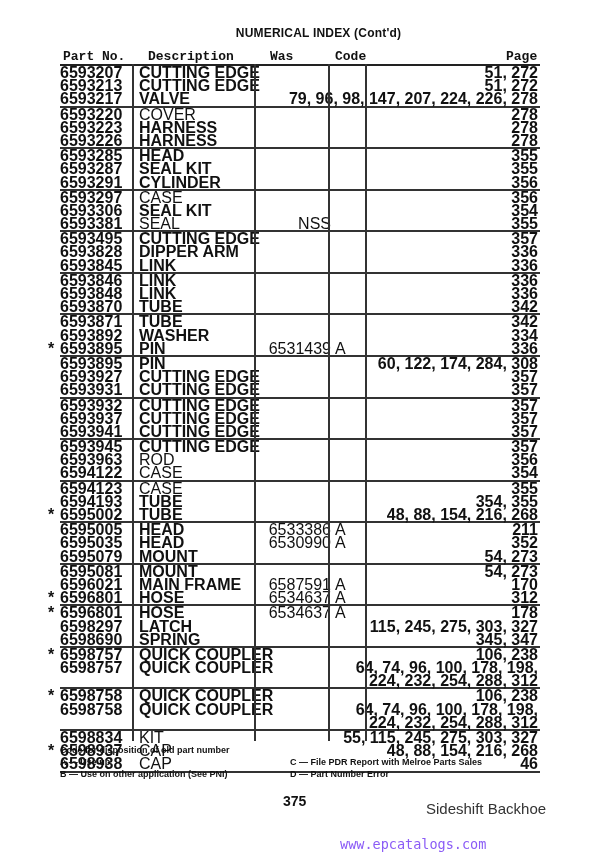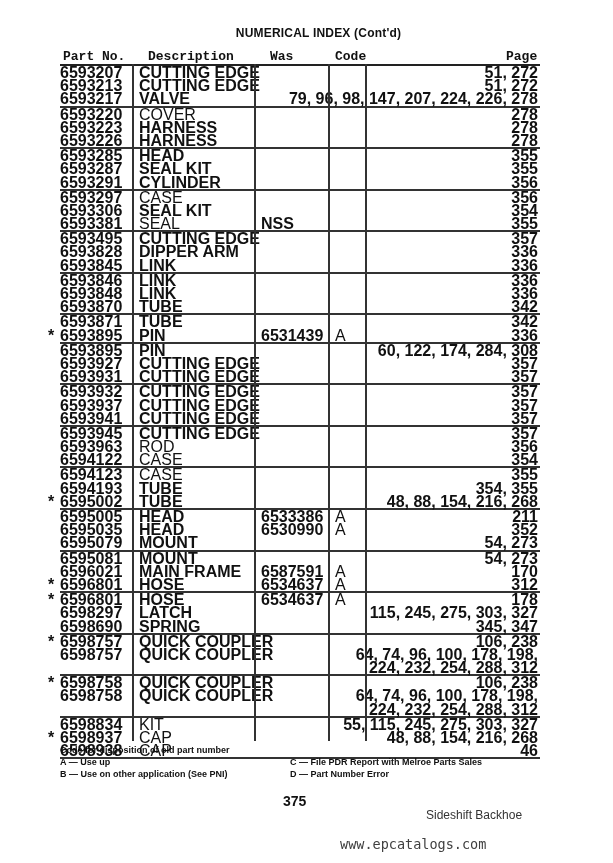--- a/index.html
+++ b/index.html
@@ -7,30 +7,30 @@
          font-family:"Liberation Sans", sans-serif; color:#111; }
   .title { position:absolute; top:26px; left:0; width:613px; text-align:center;
            font-weight:bold; font-size:12px; letter-spacing:0.2px;margin-left:12px; }
   .hdr { position:absolute; top:49px; font-weight:bold; font-size:13px;font-family:Liberation Mono, monospace; }
   .table { position:absolute; left:60px; top:64px; width:480px; border-top:2px solid #222; }
   .row { position:relative; height:13.2px; font-size:16px; font-weight:bold; line-height:13.2px; }
   .row.group-end { border-bottom:2px solid #333; }
   .row .star { position:absolute; left:-12px; top:0; }
   .row .part { position:absolute; left:0; width:72px; }
   .row .desc { position:absolute; left:79px; width:120px; white-space:nowrap; }
-  .row .was { position:absolute; left:201px; width:70px; font-weight:bold; }
+  .row .was { position:absolute; left:201px; width:70px; font-weight:normal;text-align:right; }
   .row .code { position:absolute; left:275px; width:30px; font-weight:normal; }
   .row .page { position:absolute; right:2px; text-align:right; white-space:nowrap; }
   .row .desc.light, .row .part.light { font-weight:normal; }
   .vline { position:absolute; top:64px; height:677px; width:0; border-left:2px solid #333; }
   .legend { position:absolute; font-size:9px; font-weight:bold; line-height:12px; }
   .footer-page { position:absolute; top:793px; left:283px; font-size:14px; font-weight:bold; }
-  .footer-section { position:absolute; top:800px; left:426px; font-size:12px; color:#333;margin-top:8px; }
+  .footer-section { position:absolute; top:800px; left:426px; font-size:15px; color:#333; }
   .watermark { position:absolute; top:836px; left:340px; font-family:"DejaVu Sans Mono", monospace;
-               font-size:13.5px; color:#404040; }
+               font-size:13.5px; color:#8b5cf6; }
 </style>
 </head>
 <body>
 
 <div class="title">NUMERICAL INDEX (Cont'd)</div>
 
 <div class="hdr" style="left:63px">Part No.</div>
 <div class="hdr" style="left:148px">Description</div>
 <div class="hdr" style="left:270px">Was</div>
 <div class="hdr" style="left:335px">Code</div>
@@ -181,20 +181,28 @@
       <span class="code"></span>
       <span class="page">342</span>
     </div>
     <div class="row">
       <span class="star"></span>
       <span class="part">6593871</span>
       <span class="desc">TUBE</span>
       <span class="was"></span>
       <span class="code"></span>
       <span class="page">342</span>
+    </div>
+    <div class="row">
+      <span class="star"></span>
+      <span class="part">6593892</span>
+      <span class="desc">WASHER</span>
+      <span class="was"></span>
+      <span class="code"></span>
+      <span class="page">334</span>
     </div>
     <div class="row group-end">
       <span class="star">*</span>
       <span class="part">6593895</span>
       <span class="desc">PIN</span>
       <span class="was">6531439</span>
       <span class="code">A</span>
       <span class="page">336</span>
     </div>
     <div class="row">

